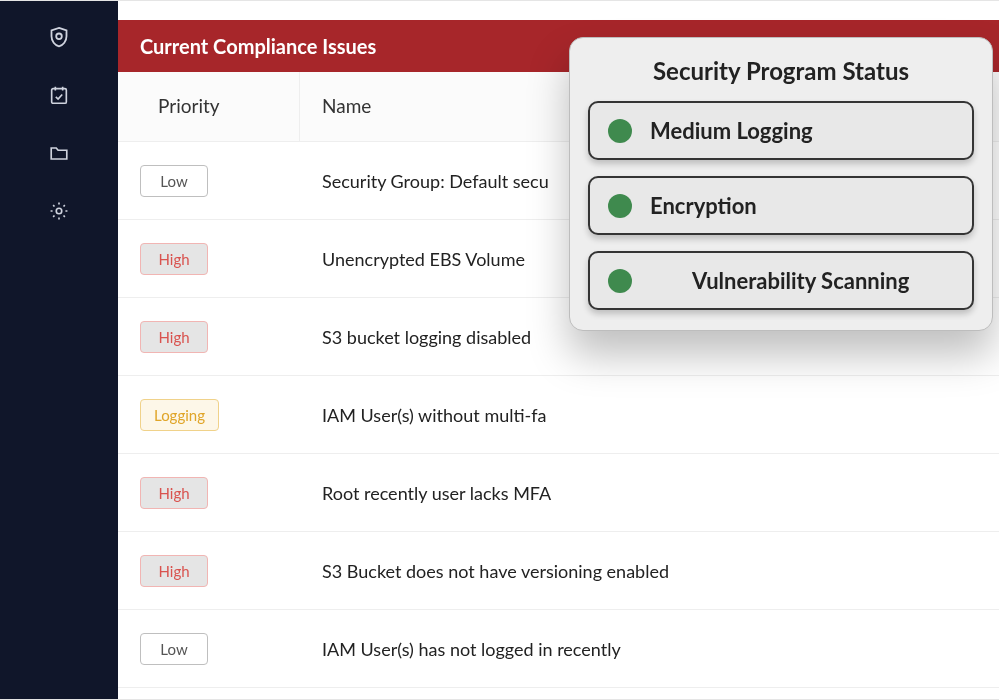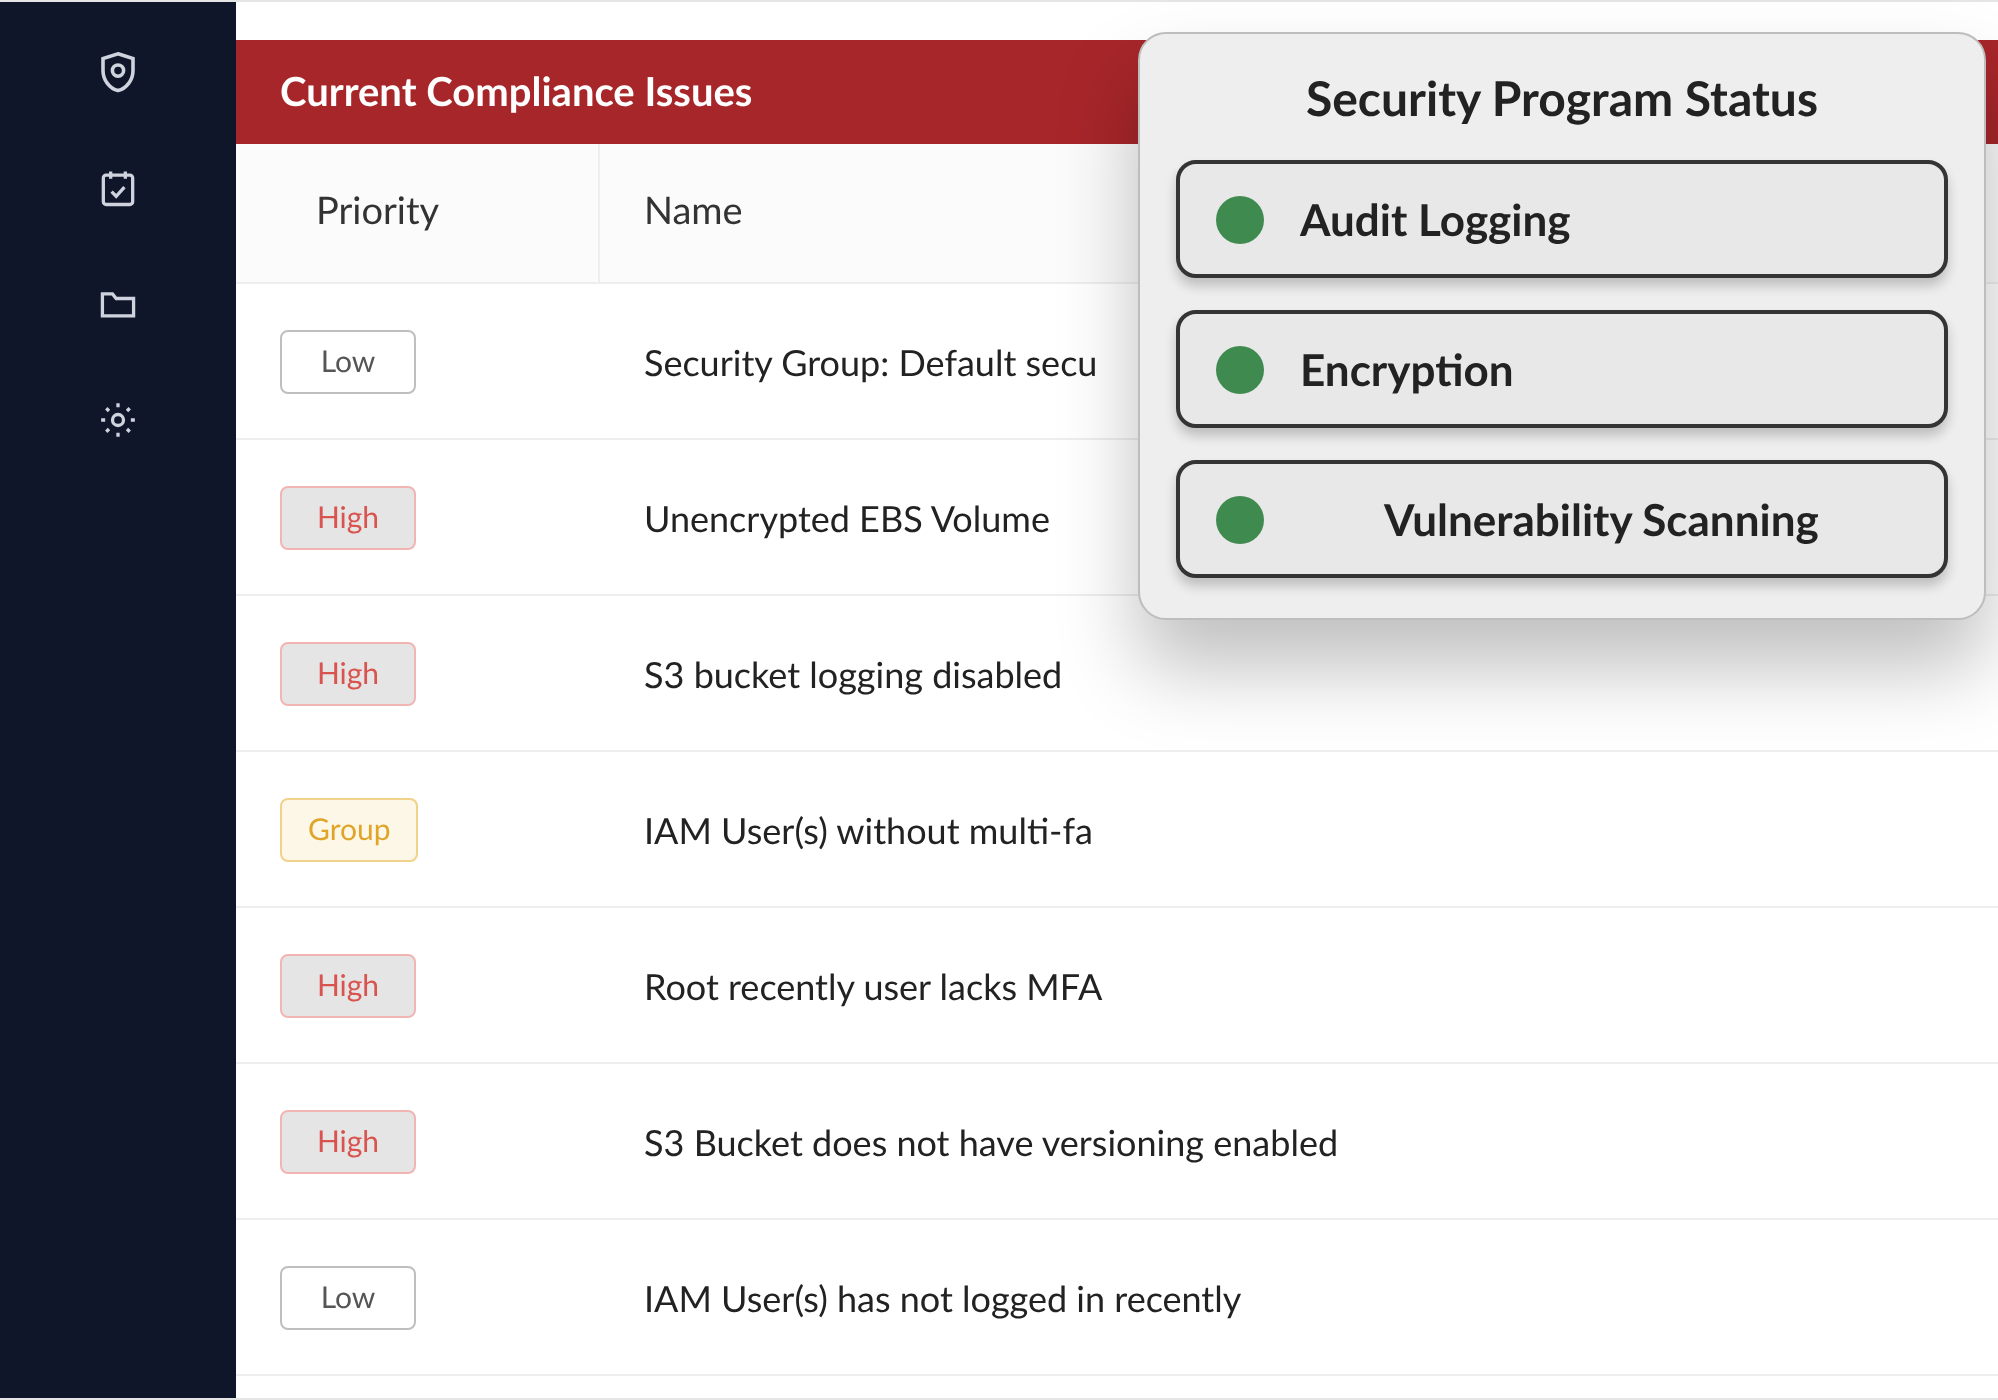--- a/index.html
+++ b/index.html
@@ -91,21 +91,21 @@
       height: 32px;
       padding: 0 13px;
       min-width: 68px;
     }
     .p-low { color: #555555; border-color: #bfbfbf; background: #ffffff; }
     .p-high { color: #d9534f; border-color: #f1b5b3; background: #e5e5e5; }
     .p-medium { color: #e0a528; border-color: #f0d28a; background: #fdf7e8; }
     
     .status-card {
       position: absolute;
-      top: 16px;
+      top: 37px;
       left: 569px;
       width: 424px;
       background: #eeeeee;
       border: 1px solid #bdbdbd;
       border-radius: 14px;
       box-shadow: 0 24px 40px rgba(0,0,0,0.25);
       padding: 10px 18px 20px 18px;
     }
     .status-title {
       text-align: center;
@@ -201,21 +201,21 @@
           <div class="cell-name">Unencrypted EBS Volume</div>
         </div>
         <div class="row">
           <div class="cell-priority">
             <span class="priority-badge p-high">High</span>
           </div>
           <div class="cell-name">S3 bucket logging disabled</div>
         </div>
         <div class="row">
           <div class="cell-priority">
-            <span class="priority-badge p-medium">Group</span>
+            <span class="priority-badge p-medium">Logging</span>
           </div>
           <div class="cell-name">IAM User(s) without multi-fa</div>
         </div>
         <div class="row">
           <div class="cell-priority">
             <span class="priority-badge p-high">High</span>
           </div>
           <div class="cell-name">Root recently user lacks MFA</div>
         </div>
         <div class="row">
@@ -232,21 +232,21 @@
         </div>
       </div>
   </div>
 </div>
 
 <div class="status-card">
   <div class="status-title">Security Program Status</div>
   <div id="status-items">
       <div class="status-item">
         <span class="status-dot" style="background: rgb(63, 138, 78);"></span>
-        <span class="status-label">Audit Logging</span>
+        <span class="status-label">Medium Logging</span>
       </div>
       <div class="status-item">
         <span class="status-dot" style="background: rgb(63, 138, 78);"></span>
         <span class="status-label">Encryption</span>
       </div>
       <div class="status-item">
         <span class="status-dot" style="background: rgb(63, 138, 78);"></span>
         <span class="status-label">Vulnerability Scanning</span>
       </div>
     </div>

